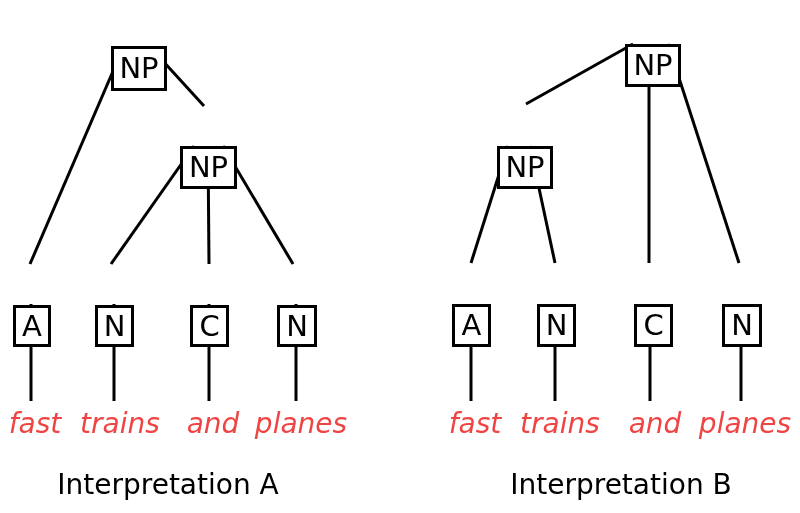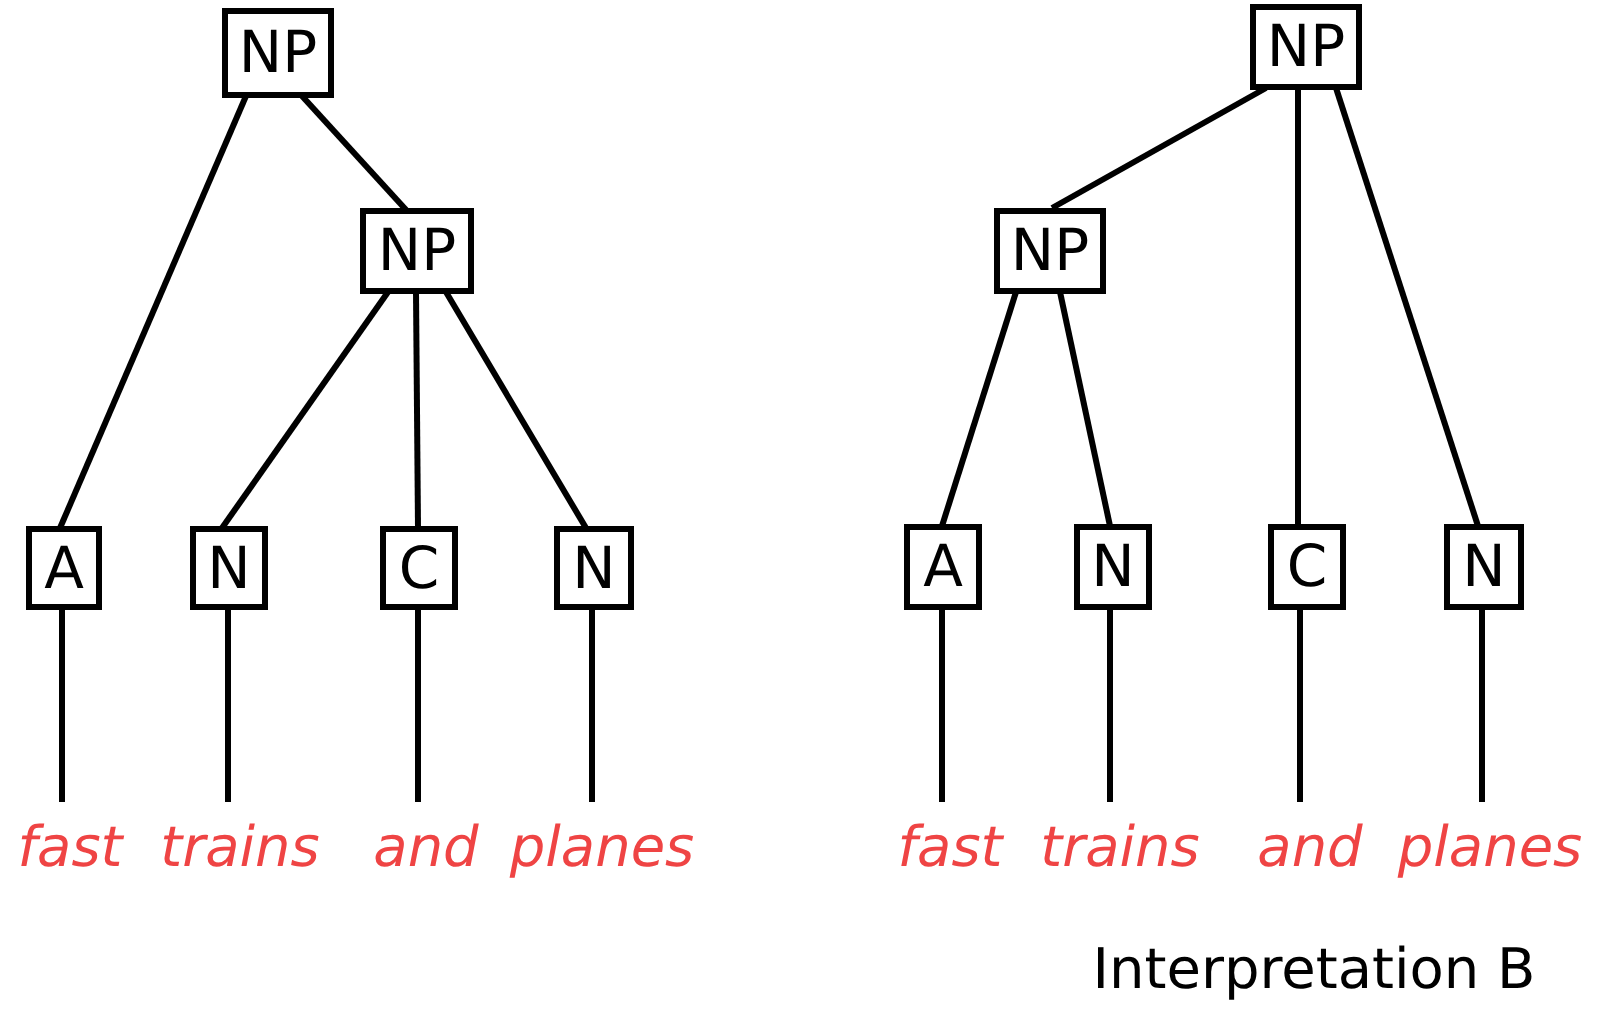--- a/index.html
+++ b/index.html
@@ -30,20 +30,21 @@
     position: absolute;
     box-sizing: border-box;
     border: 3px solid #000000;
     background: #ffffff;
     display: flex;
     align-items: center;
     justify-content: center;
     font-size: 29px;
     color: #000000;
     line-height: 1;
+    margin-top: 42px;
   }
   .word {
     position: absolute;
     transform: translateX(-50%);
     font-style: italic;
     font-size: 28px;
     color: #ef4444;
     white-space: nowrap;
     line-height: 1;
   }
@@ -92,29 +93,30 @@
   <div class="node-box" style="left:13px;  top:263px; width:38px; height:42px;">A</div>
   <div class="node-box" style="left:95px;  top:263px; width:39px; height:42px;">N</div>
   <div class="node-box" style="left:190px; top:263px; width:39px; height:42px;">C</div>
   <div class="node-box" style="left:277px; top:263px; width:40px; height:42px;">N</div>
 
   <div class="word" style="left:35px;  top:410px;">fast</div>
   <div class="word" style="left:120px; top:410px;">trains</div>
   <div class="word" style="left:213px; top:410px;">and</div>
   <div class="word" style="left:301px; top:410px;">planes</div>
 
+  <div class="caption" style="left:168px; top:471px;">Interpretation A</div>
 
   <div class="node-box" style="left:625px; top:2px;   width:56px; height:43px;">NP</div>
   <div class="node-box" style="left:497px; top:104px; width:56px; height:43px;">NP</div>
 
   <div class="node-box" style="left:452px; top:262px; width:39px; height:43px;">A</div>
   <div class="node-box" style="left:537px; top:262px; width:39px; height:43px;">N</div>
   <div class="node-box" style="left:634px; top:262px; width:39px; height:43px;">C</div>
   <div class="node-box" style="left:722px; top:262px; width:40px; height:43px;">N</div>
 
   <div class="word" style="left:475px; top:410px;">fast</div>
   <div class="word" style="left:560px; top:410px;">trains</div>
   <div class="word" style="left:655px; top:410px;">and</div>
   <div class="word" style="left:745px; top:410px;">planes</div>
 
-  <div class="caption" style="left:657px; top:471px;">Interpretation B</div>
+  <div class="caption" style="left:621px; top:471px;">Interpretation B</div>
 
 </div>
 
 </body></html>

